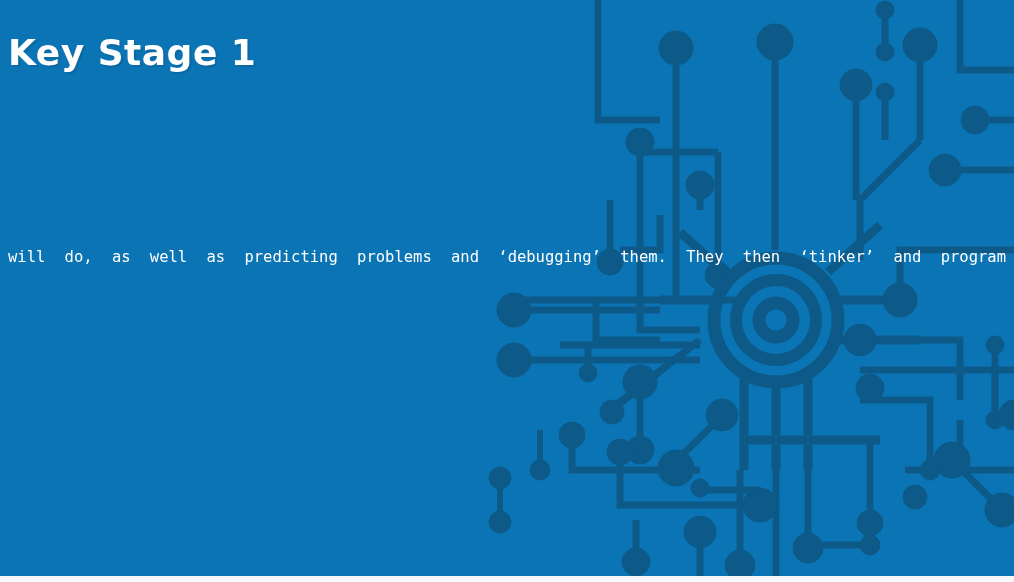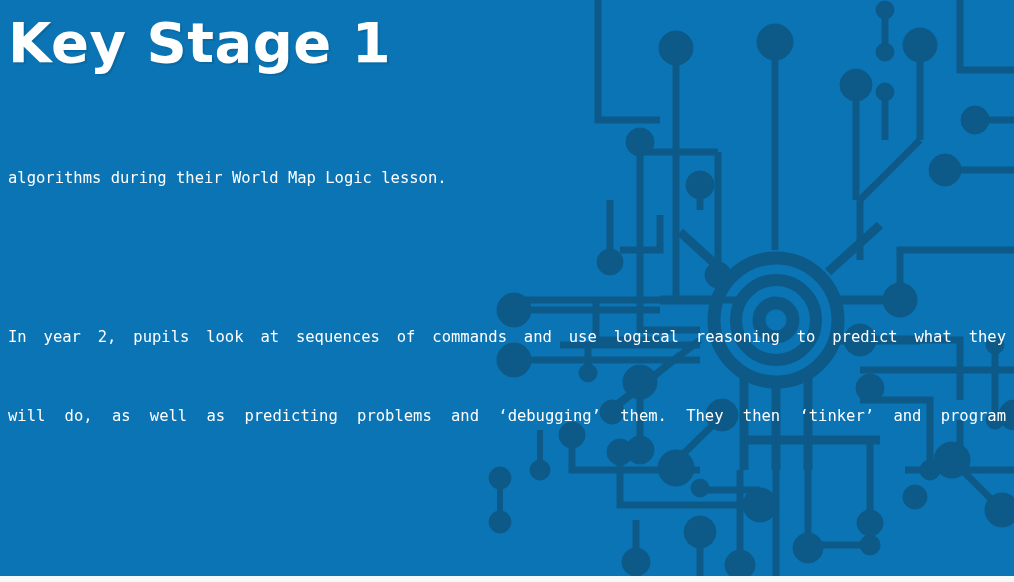--- a/index.html
+++ b/index.html
@@ -47,24 +47,24 @@
     left: 0;
     top: 0;
     width: 1014px;
     z-index: 5;
   }
   #page-title {
     margin: 0;
     padding: 0;
     position: absolute;
     left: 8px;
-    top: 14px;
+    top: 24px;
     font-family: "DejaVu Sans", sans-serif;
     font-weight: bold;
-    font-size: 56px;
+    font-size: 36px;
     line-height: 58px;
     letter-spacing: 0.5px;
     color: #ffffff;
     text-shadow: 2px 2px 0 rgba(8,70,108,0.25);
     white-space: nowrap;
   }
   #body-copy {
     position: absolute;
     left: 8px;
     top: 112px;
@@ -244,25 +244,23 @@
       </g>
     </svg>
 
     <div id="content">
 
       <h1 id="page-title">Key Stage 1</h1>
 
       <div id="body-copy">
 
         <p class="para">
-          <span class="ln last">algorithms during their World Map Logic lesson.</span>
         </p>
 
         <p class="para">
-          <span class="ln">In year 2, pupils look at sequences of commands and use logical reasoning to predict what they</span>
           <span class="ln">will do, as well as predicting problems and ‘debugging’ them. They then ‘tinker’ and program</span>
           
         </p>
 
       </div>
     </div>
   </div>
 
   <div id="bottom-strip" style="background: rgb(247, 248, 250);"></div>
 

